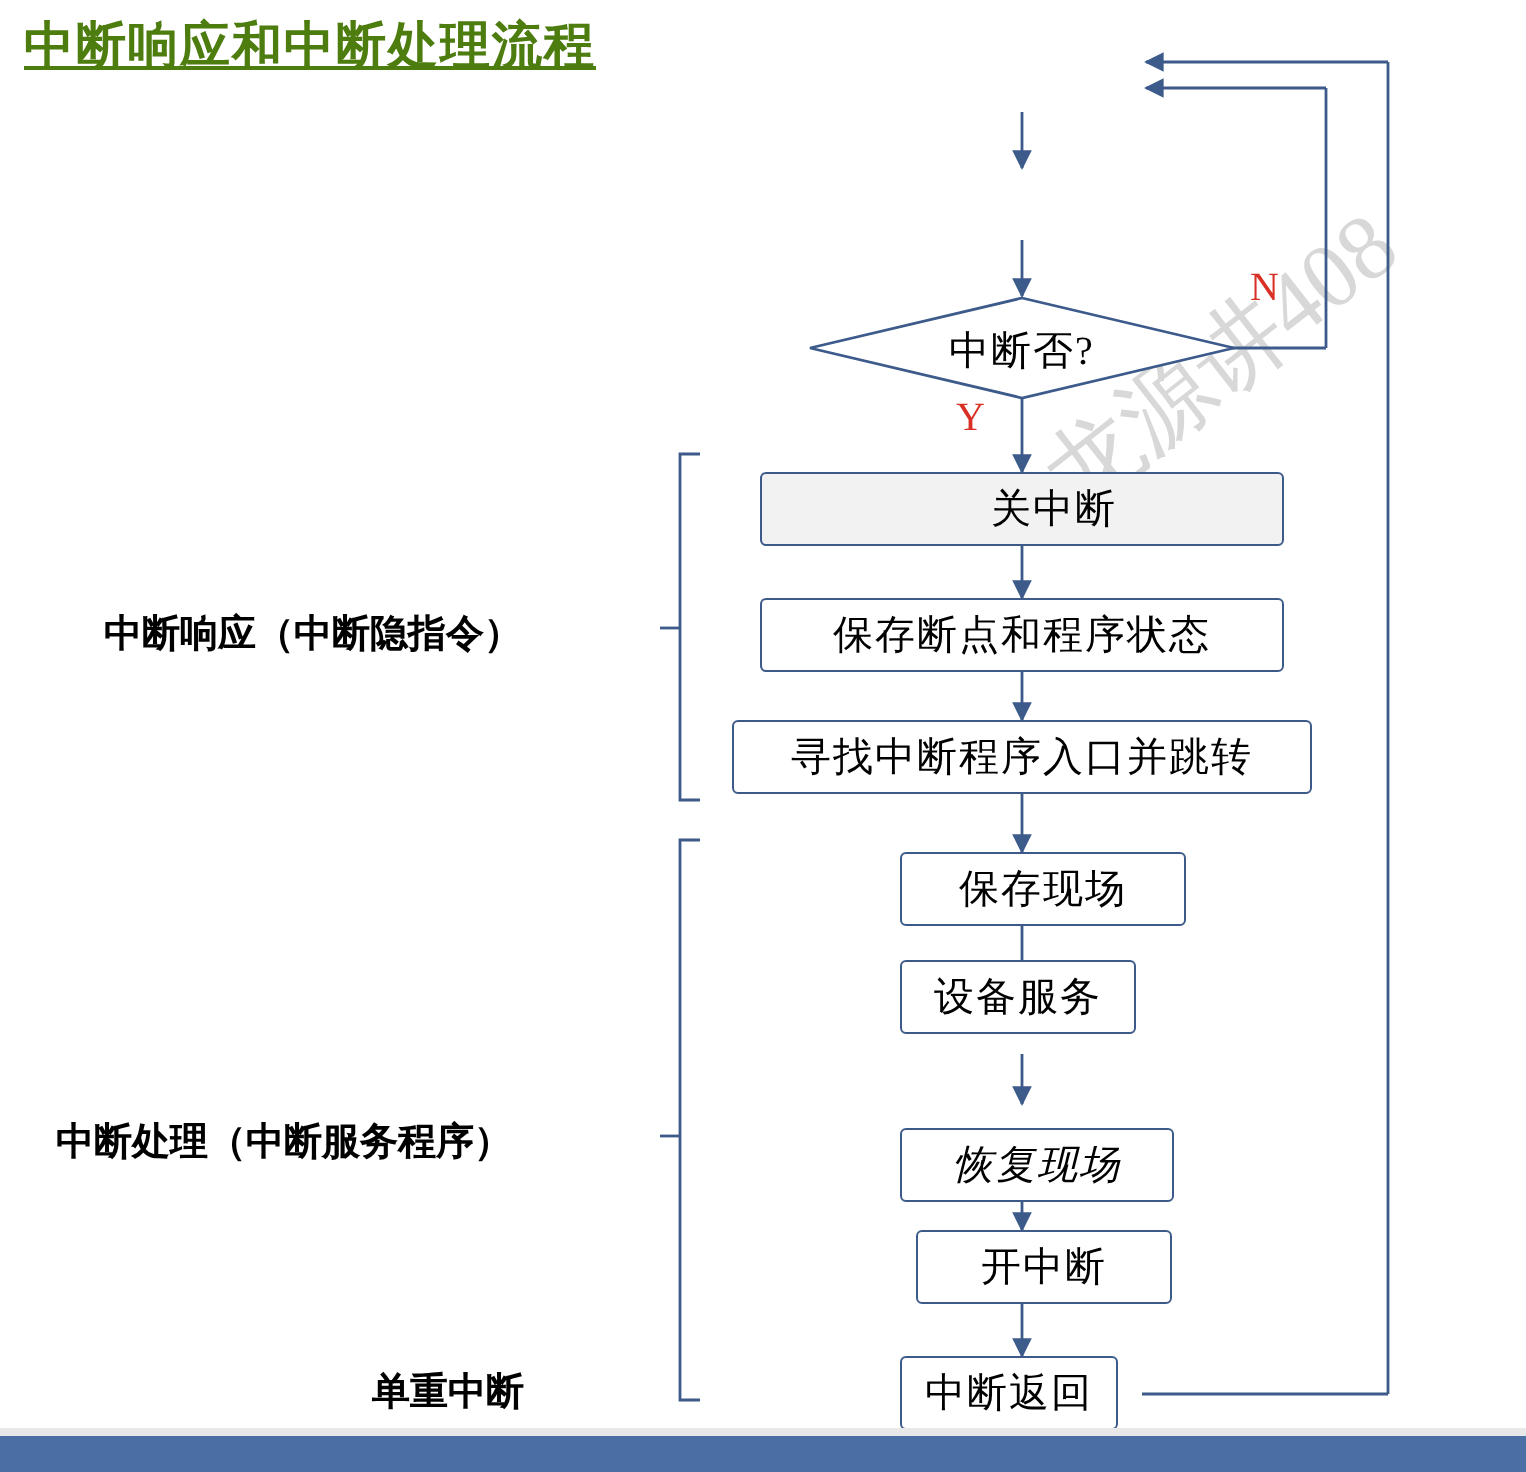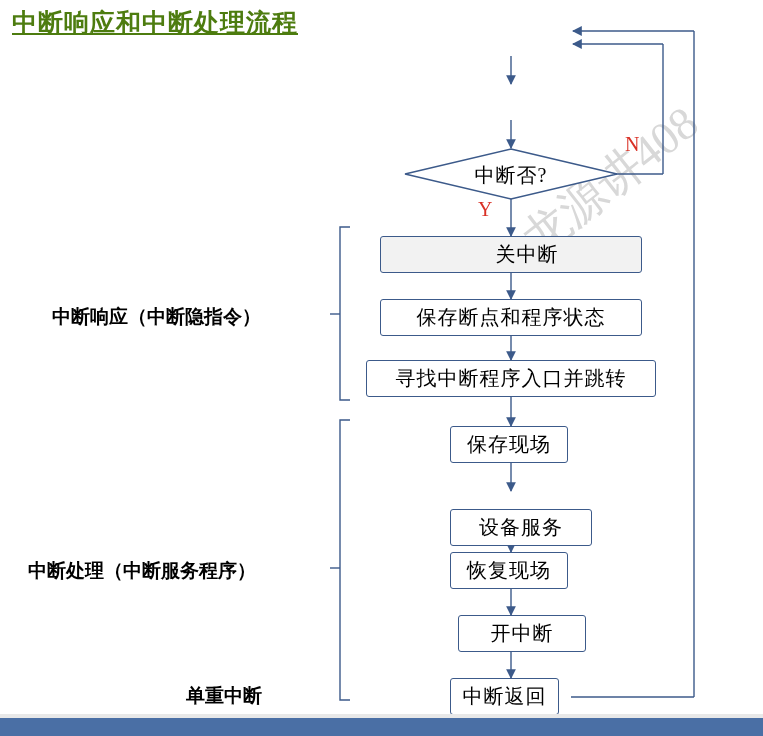--- a/index.html
+++ b/index.html
@@ -180,29 +180,29 @@
   </div>
 
   <div class="node" style="left:380px; top:299px; width:262px; height:37px;">
     <span>保存断点和程序状态</span>
   </div>
 
   <div class="node" style="left:366px; top:360px; width:290px; height:37px;">
     <span>寻找中断程序入口并跳转</span>
   </div>
 
-  <div class="node" style="left:450px; top:426px; width:118px; height:37px;">
+  <div class="node" style="left:450px; top:426px; width:143px; height:37px;">
     <span>保存现场</span>
   </div>
 
-  <div class="node" style="left:450px; top:509px; width:142px; height:37px;text-align:center;">
+  <div class="node" style="left:450px; top:480px; width:118px; height:37px;text-align:center;">
     <span>设备服务</span>
   </div>
 
-  <div class="node" style="left:450px; top:552px; width:118px; height:37px;">
+  <div class="node" style="left:450px; top:564px; width:137px; height:37px;font-style:italic;">
     <span>恢复现场</span>
   </div>
 
   <div class="node" style="left:458px; top:615px; width:128px; height:37px;">
     <span>开中断</span>
   </div>
 
   <div class="node" style="left:450px; top:678px; width:109px; height:37px;">
     <span>中断返回</span>
   </div>

